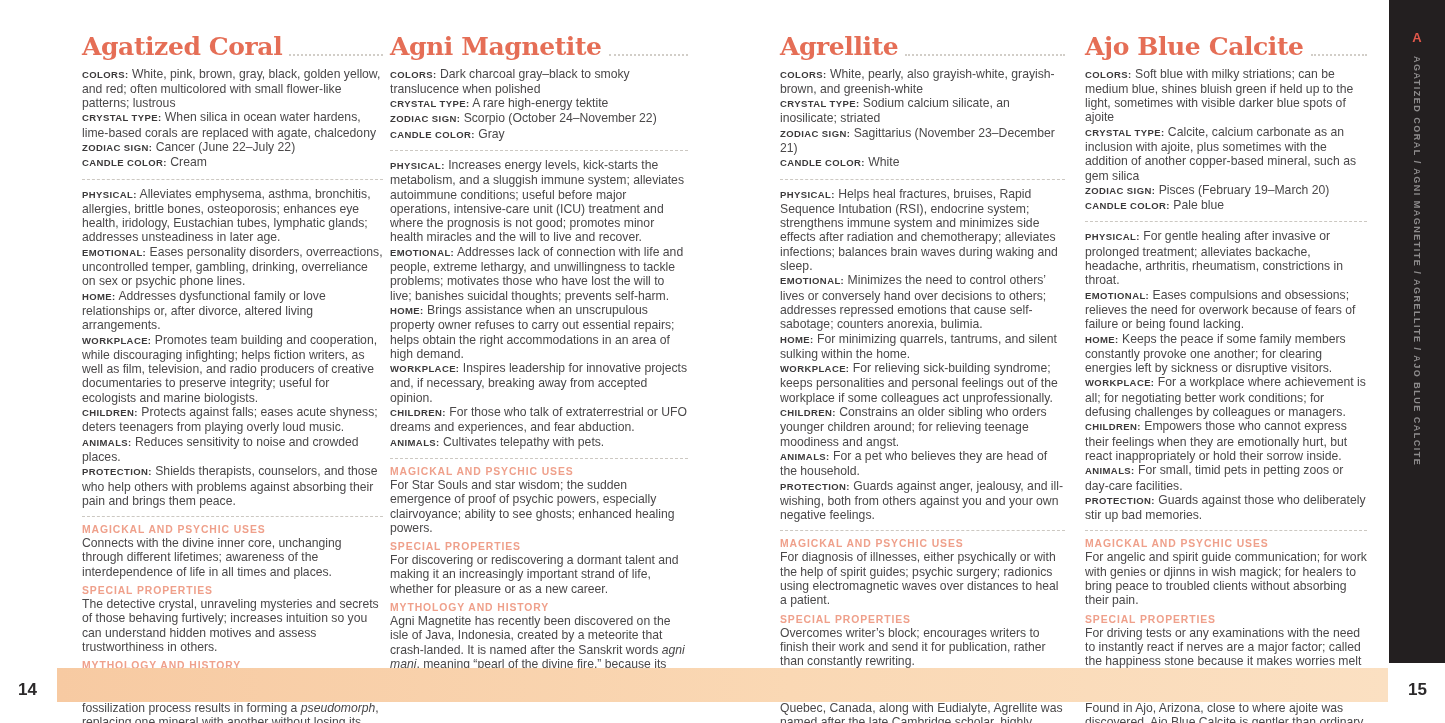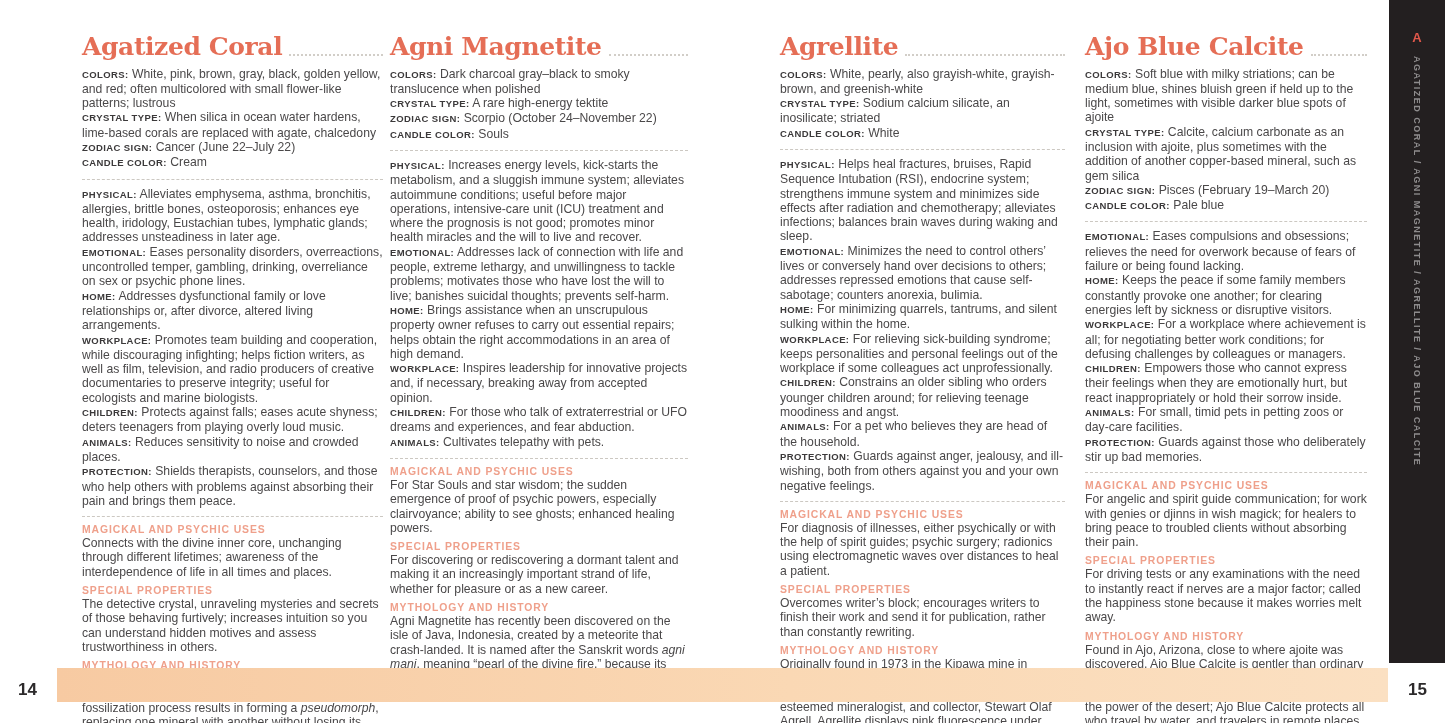--- a/index.html
+++ b/index.html
@@ -103,21 +103,21 @@
     </div>
   <div class="entry-col" id="col1">
       <div class="title-row">
         <h2 class="entry-title">Agni Magnetite</h2>
         <div class="title-leader"></div>
       </div>
       <div class="attr-block">
         <p class="attr-row"><span class="lbl">COLORS:</span> <span class="txt">Dark charcoal gray–black to smoky translucence when polished</span></p>
         <p class="attr-row"><span class="lbl">CRYSTAL TYPE:</span> <span class="txt">A rare high-energy tektite</span></p>
         <p class="attr-row"><span class="lbl">ZODIAC SIGN:</span> <span class="txt">Scorpio (October 24–November 22)</span></p>
-        <p class="attr-row"><span class="lbl">CANDLE COLOR:</span> <span class="txt">Souls</span></p>
+        <p class="attr-row"><span class="lbl">CANDLE COLOR:</span> <span class="txt">Gray</span></p>
       </div>
       <div class="divider"></div>
       <div class="sec-block">
         <p class="sec-row"><span class="lbl">PHYSICAL:</span> <span class="txt">Increases energy levels, kick-starts the metabolism, and a sluggish immune system; alleviates autoimmune conditions; useful before major operations, intensive-care unit (ICU) treatment and where the prognosis is not good; promotes minor health miracles and the will to live and recover.</span></p>
         <p class="sec-row"><span class="lbl">EMOTIONAL:</span> <span class="txt">Addresses lack of connection with life and people, extreme lethargy, and unwillingness to tackle problems; motivates those who have lost the will to live; banishes suicidal thoughts; prevents self-harm.</span></p>
         <p class="sec-row"><span class="lbl">HOME:</span> <span class="txt">Brings assistance when an unscrupulous property owner refuses to carry out essential repairs; helps obtain the right accommodations in an area of high demand.</span></p>
         <p class="sec-row"><span class="lbl">WORKPLACE:</span> <span class="txt">Inspires leadership for innovative projects and, if necessary, breaking away from accepted opinion.</span></p>
         <p class="sec-row"><span class="lbl">CHILDREN:</span> <span class="txt">For those who talk of extraterrestrial or UFO dreams and experiences, and fear abduction.</span></p>
         <p class="sec-row"><span class="lbl">ANIMALS:</span> <span class="txt">Cultivates telepathy with pets.</span></p>
       </div>
@@ -132,20 +132,21 @@
       </div>
     </div>
   <div class="entry-col" id="col2">
       <div class="title-row">
         <h2 class="entry-title">Agrellite</h2>
         <div class="title-leader"></div>
       </div>
       <div class="attr-block">
         <p class="attr-row"><span class="lbl">COLORS:</span> <span class="txt">White, pearly, also grayish-white, grayish-brown, and greenish-white</span></p>
         <p class="attr-row"><span class="lbl">CRYSTAL TYPE:</span> <span class="txt">Sodium calcium silicate, an inosilicate; striated</span></p>
+        <p class="attr-row"><span class="lbl">ZODIAC SIGN:</span> <span class="txt">Sagittarius (November 23–December 21)</span></p>
         <p class="attr-row"><span class="lbl">CANDLE COLOR:</span> <span class="txt">White</span></p>
       </div>
       <div class="divider"></div>
       <div class="sec-block">
         <p class="sec-row"><span class="lbl">PHYSICAL:</span> <span class="txt">Helps heal fractures, bruises, Rapid Sequence Intubation (RSI), endocrine system; strengthens immune system and minimizes side effects after radiation and chemotherapy; alleviates infections; balances brain waves during waking and sleep.</span></p>
         <p class="sec-row"><span class="lbl">EMOTIONAL:</span> <span class="txt">Minimizes the need to control others’ lives or conversely hand over decisions to others; addresses repressed emotions that cause self-sabotage; counters anorexia, bulimia.</span></p>
         <p class="sec-row"><span class="lbl">HOME:</span> <span class="txt">For minimizing quarrels, tantrums, and silent sulking within the home.</span></p>
         <p class="sec-row"><span class="lbl">WORKPLACE:</span> <span class="txt">For relieving sick-building syndrome; keeps personalities and personal feelings out of the workplace if some colleagues act unprofessionally.</span></p>
         <p class="sec-row"><span class="lbl">CHILDREN:</span> <span class="txt">Constrains an older sibling who orders younger children around; for relieving teenage moodiness and angst.</span></p>
         <p class="sec-row"><span class="lbl">ANIMALS:</span> <span class="txt">For a pet who believes they are head of the household.</span></p>
@@ -167,20 +168,21 @@
         <div class="title-leader"></div>
       </div>
       <div class="attr-block">
         <p class="attr-row"><span class="lbl">COLORS:</span> <span class="txt">Soft blue with milky striations; can be medium blue, shines bluish green if held up to the light, sometimes with visible darker blue spots of ajoite</span></p>
         <p class="attr-row"><span class="lbl">CRYSTAL TYPE:</span> <span class="txt">Calcite, calcium carbonate as an inclusion with ajoite, plus sometimes with the addition of another copper-based mineral, such as gem silica</span></p>
         <p class="attr-row"><span class="lbl">ZODIAC SIGN:</span> <span class="txt">Pisces (February 19–March 20)</span></p>
         <p class="attr-row"><span class="lbl">CANDLE COLOR:</span> <span class="txt">Pale blue</span></p>
       </div>
       <div class="divider"></div>
       <div class="sec-block">
+        <p class="sec-row"><span class="lbl">PHYSICAL:</span> <span class="txt">For gentle healing after invasive or prolonged treatment; alleviates backache, headache, arthritis, rheumatism, constrictions in throat.</span></p>
         <p class="sec-row"><span class="lbl">EMOTIONAL:</span> <span class="txt">Eases compulsions and obsessions; relieves the need for overwork because of fears of failure or being found lacking.</span></p>
         <p class="sec-row"><span class="lbl">HOME:</span> <span class="txt">Keeps the peace if some family members constantly provoke one another; for clearing energies left by sickness or disruptive visitors.</span></p>
         <p class="sec-row"><span class="lbl">WORKPLACE:</span> <span class="txt">For a workplace where achievement is all; for negotiating better work conditions; for defusing challenges by colleagues or managers.</span></p>
         <p class="sec-row"><span class="lbl">CHILDREN:</span> <span class="txt">Empowers those who cannot express their feelings when they are emotionally hurt, but react inappropriately or hold their sorrow inside.</span></p>
         <p class="sec-row"><span class="lbl">ANIMALS:</span> <span class="txt">For small, timid pets in petting zoos or day-care facilities.</span></p>
         <p class="sec-row"><span class="lbl">PROTECTION:</span> <span class="txt">Guards against those who deliberately stir up bad memories.</span></p>
       </div>
       <div class="divider"></div>
       <div class="uses-block">
         <div class="use-heading">MAGICKAL AND PSYCHIC USES</div>

